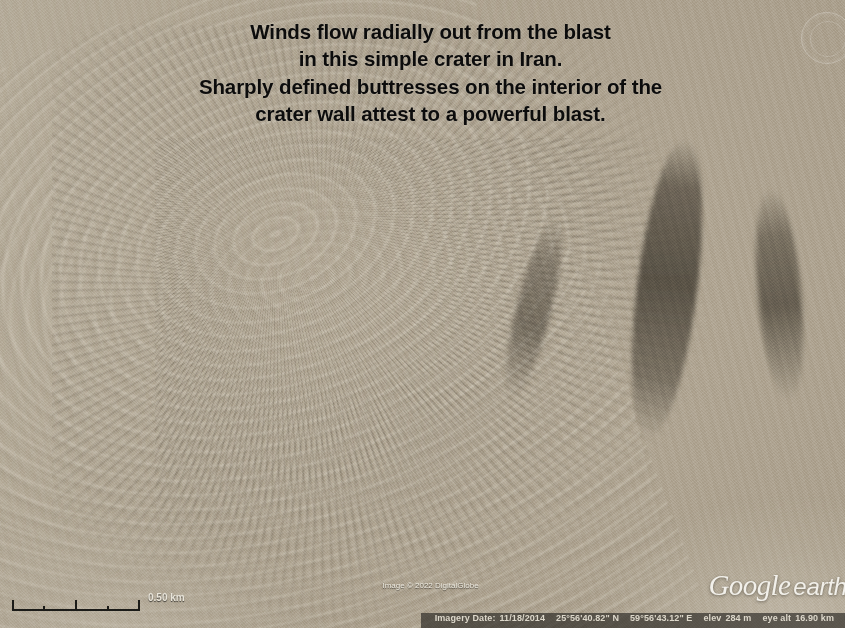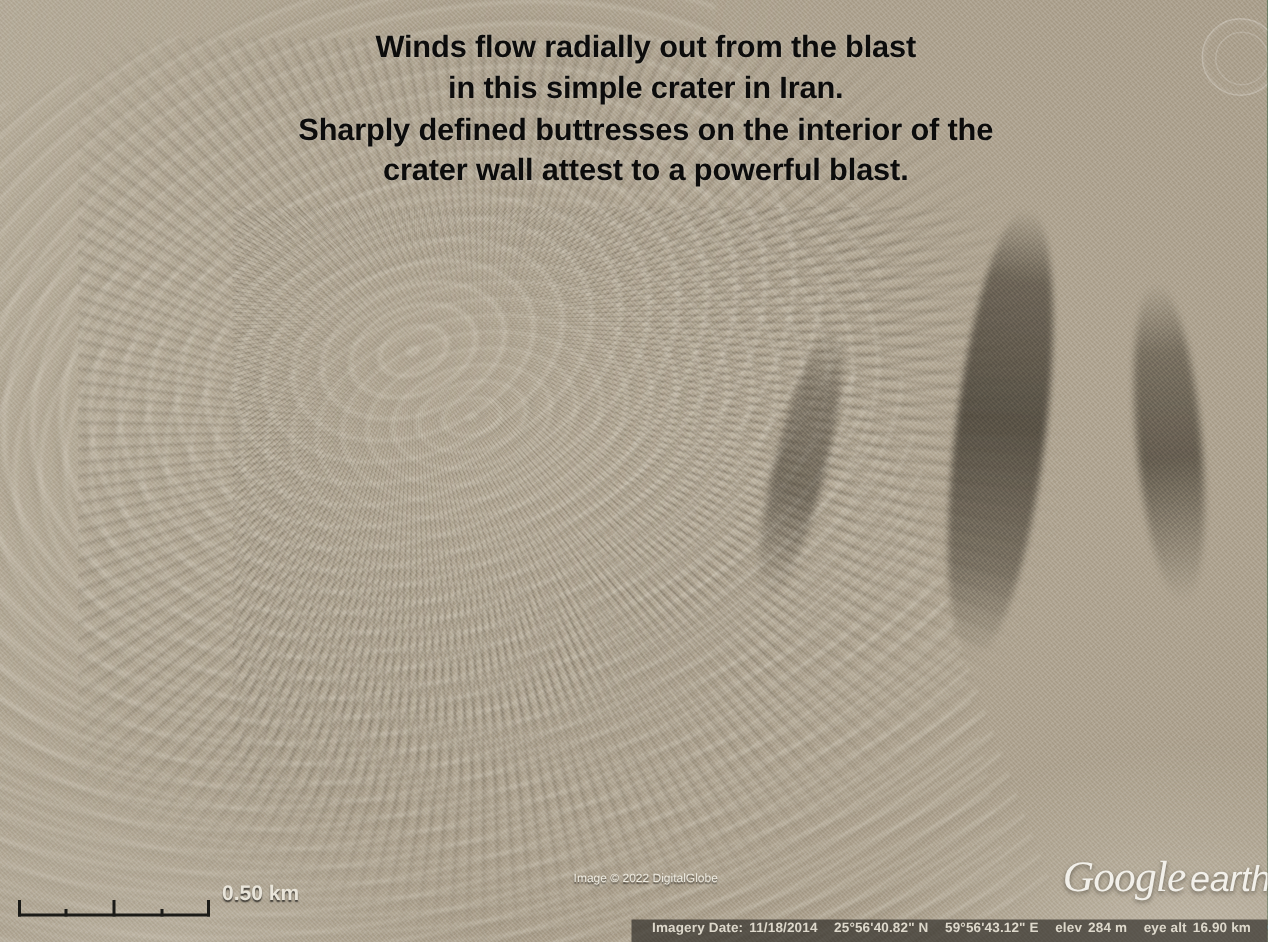--- a/index.html
+++ b/index.html
@@ -275,21 +275,21 @@
   .scale-bar .tick.minor { height: 5px; }
   .scale-bar .tick.t0 { left: 0; }
   .scale-bar .tick.t1 { left: 31px; }
   .scale-bar .tick.t2 { left: 63px; }
   .scale-bar .tick.t3 { left: 95px; }
   .scale-bar .tick.t4 { right: 0; }
   .scale-label {
     position: absolute;
     left: 148px;
     bottom: 25px;
-    font-size: 14px;
+    font-size: 10px;
     font-weight: bold;
     color: #e9e5da;
     text-shadow: 0 1px 1px rgba(0,0,0,0.65);
     white-space: nowrap;
   }
 
   
   .attribution {
     position: absolute;
     left: 0; right: 0;

